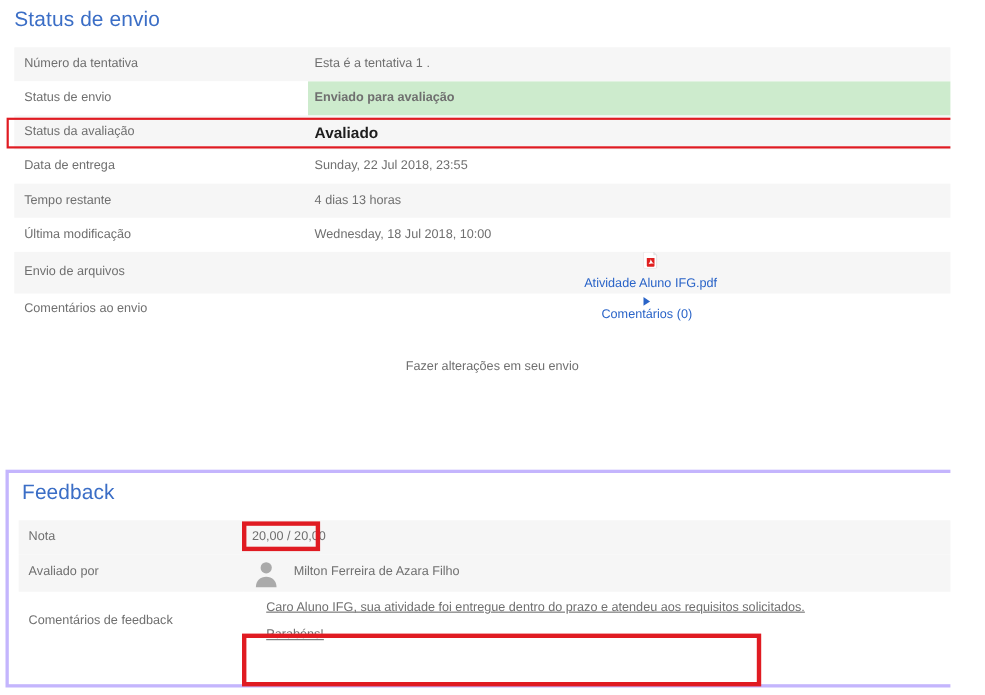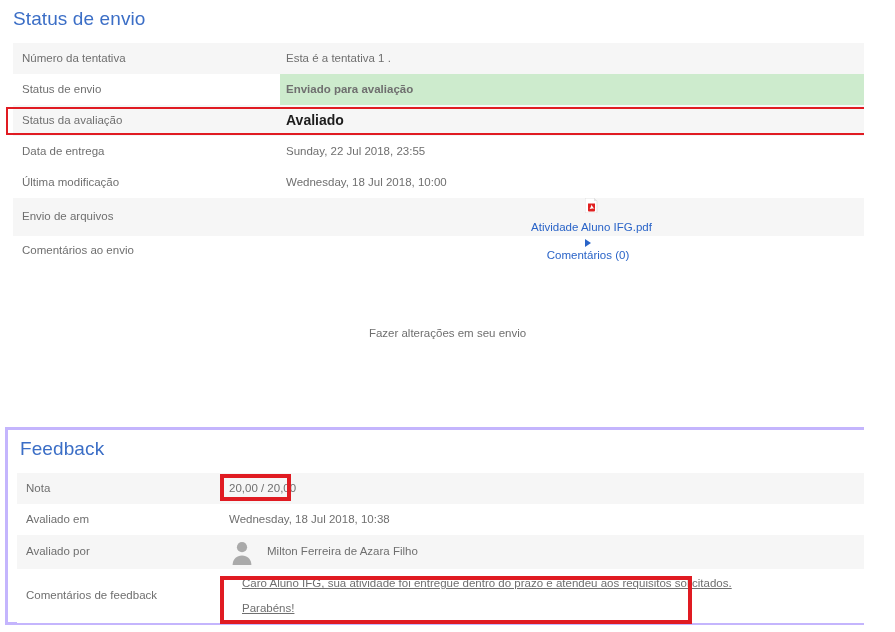--- a/index.html
+++ b/index.html
@@ -226,20 +226,24 @@
         <tr class="row-alt">
           <td class="cell-label">Status da avaliação</td>
           <td class="cell-value"><span class="value-strong">Avaliado</span></td>
         </tr>
 
         <tr class="row-plain">
           <td class="cell-label">Data de entrega</td>
           <td class="cell-value">Sunday, 22 Jul 2018, 23:55</td>
         </tr>
 
+        <tr class="row-alt">
+          <td class="cell-label">Tempo restante</td>
+          <td class="cell-value">4 dias 13 horas</td>
+        </tr>
 
         <tr class="row-plain">
           <td class="cell-label">Última modificação</td>
           <td class="cell-value">Wednesday, 18 Jul 2018, 10:00</td>
         </tr>
 
         <tr class="row-alt">
           <td class="cell-label">Envio de arquivos</td>
           <td class="cell-value">
             <div class="file-link-wrap">
@@ -277,24 +281,20 @@
   <div class="feedback-block">
 
     <div class="section-heading">Feedback</div>
 
     <table class="feedback-table">
       <tbody>
         <tr class="row-alt fb-row-1">
           <td class="cell-label">Nota</td>
           <td class="cell-value">20,00 / 20,00</td>
         </tr>
-        <tr class="row-plain fb-row-2">
-          <td class="cell-label">Avaliado em</td>
-          <td class="cell-value">Wednesday, 18 Jul 2018, 10:38</td>
-        </tr>
         <tr class="row-alt fb-row-3">
           <td class="cell-label">Avaliado por</td>
           <td class="cell-value">
             <div class="grader-wrap">
               <svg class="avatar-svg" viewBox="0 0 26 26">
                 <circle cx="13" cy="8.2" r="5.1" fill="#aaaaaa"></circle>
                 <path d="M3.6 26 c0 -6.0 4.2 -9.6 9.4 -9.6 c5.2 0 9.4 3.6 9.4 9.6 z" fill="#aaaaaa"></path>
               </svg>
               <span>Milton Ferreira de Azara Filho</span>
             </div>

